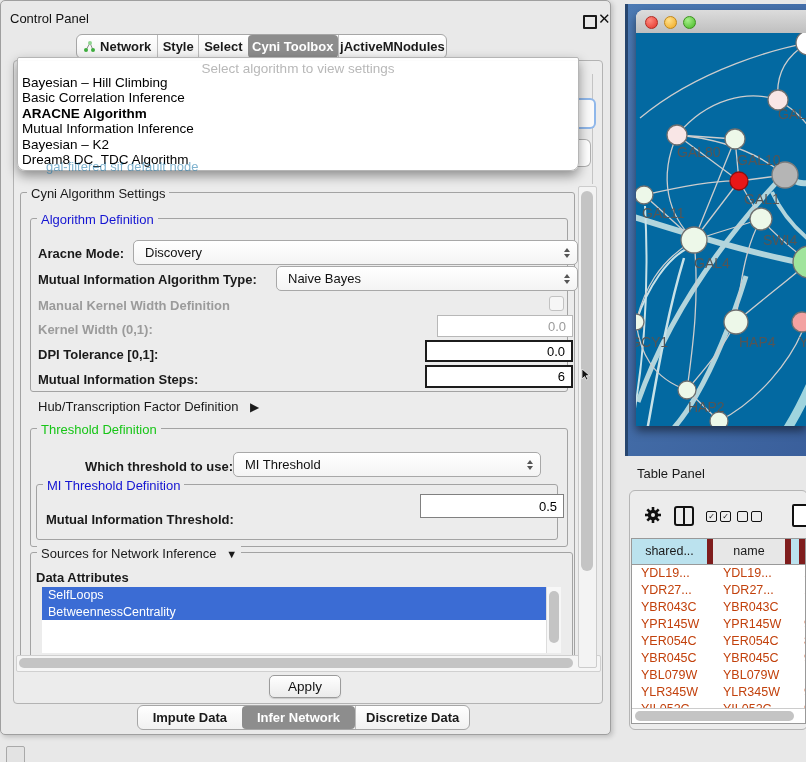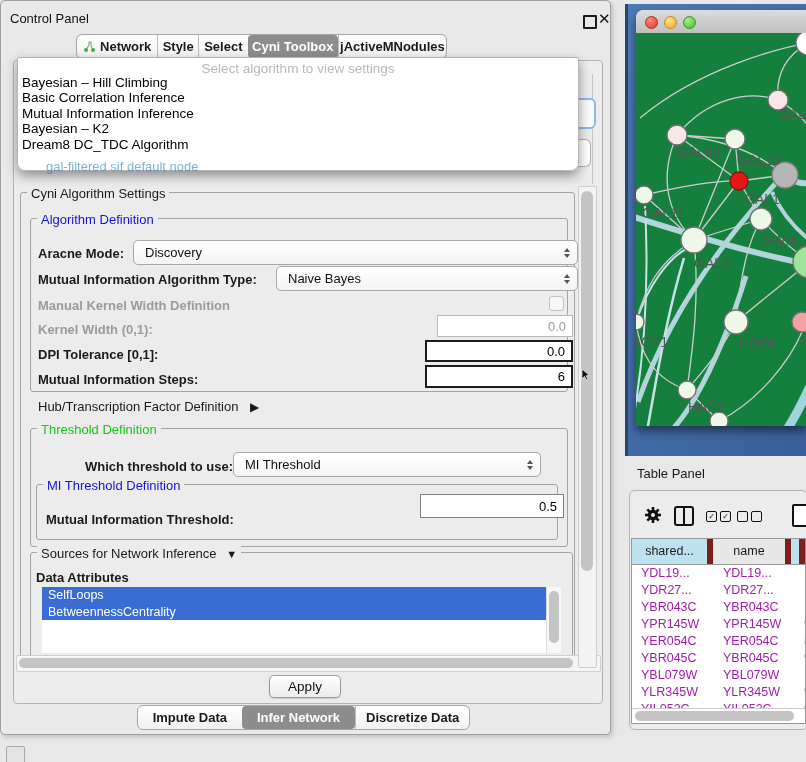--- a/index.html
+++ b/index.html
@@ -49,31 +49,31 @@
   .attr-item{height:16.5px;background:#3b6cd4;color:#fff;font-size:12.5px;line-height:16.5px;padding-left:6px;}
   .vscroll{background:#f7f7f7;border-left:1px solid #ddd;}
   .thumb{background:#c4c4c4;border-radius:6px;position:absolute;}
   
   .btn{background:linear-gradient(#ffffff,#ebebeb);border:1px solid #9b9b9b;border-radius:5px;font-size:13.5px;color:#111;text-align:center;line-height:21px;box-shadow:0 1px 1px rgba(0,0,0,.15);}
   
   .net-frame{left:625px;top:4px;width:181px;height:452px;background:linear-gradient(120deg,#4c7ab4,#3a5f9b);border-left:3px solid #27466f;}
   .mac-win{left:636px;top:10px;width:170px;height:416px;background:#fff;border-radius:8px 0 0 0;box-shadow:0 5px 10px rgba(0,0,0,.5);}
   .mac-titlebar{left:636px;top:10px;width:170px;height:23px;background:linear-gradient(#dcdcdc,#bfbfbf);border-bottom:1px solid #979797;border-radius:8px 0 0 0;}
   .light{width:11px;height:11px;border-radius:50%;}
-  .net-canvas{left:636px;top:33px;width:170px;height:393px;background:#15803d;overflow:hidden;}
+  .net-canvas{left:636px;top:33px;width:170px;height:393px;background:#0369a1;overflow:hidden;}
   
   .tp-title{left:637px;top:466px;font-size:13px;color:#1a1a1a;}
   .tp-panel{left:629px;top:490px;width:177px;height:238px;background:#ececec;border:1px solid #b5b5b5;border-radius:6px;}
   .tbl{left:631px;top:538px;width:173px;height:184px;background:#fff;border:1px solid #999;}
   .thead{display:flex;height:25px;border-bottom:1px solid #999;font-size:12.5px;color:#1a1a1a;}
   .th{line-height:25px;text-align:center;border-right:6px solid #7f1d1d;overflow:hidden;white-space:nowrap;}
   .th.blue-h{background:#bbe2ee;}
   .th.gray-h{background:#e7e7e7;}
   .trows{position:absolute;left:0;top:26px;width:173px;height:144px;overflow:hidden;}
-  .trow{display:flex;height:17px;font-size:12.5px;color:#a21caf;}
+  .trow{display:flex;height:17px;font-size:12.5px;color:#c2410c;}
   .tcell{overflow:hidden;white-space:nowrap;line-height:17px;}
   .hscroll-track{position:absolute;left:0;bottom:0;width:173px;height:14px;background:#fff;border-top:1px solid #ccc;}
   
   .cols-icon{width:16px;height:16px;border:2px solid #111;border-radius:3px;}
   .cols-icon::after{content:"";position:absolute;left:50%;top:0;width:2px;height:100%;background:#111;transform:translateX(-1px);}
   .mini-box{width:9px;height:9px;border:1.6px solid #111;border-radius:2px;font-size:8px;line-height:9px;text-align:center;font-weight:bold;color:#111;}
   .doc-icon{width:13px;height:19px;border:2px solid #111;border-radius:2px;background:#fff;}
   .cursor-icon{z-index:60;}
   .mini-square{left:6px;top:746px;width:17px;height:16px;border:1px solid #a9a9a9;background:#e3e3e3;border-radius:2px;}
 </style>
@@ -207,20 +207,21 @@
   <div class="seg" style="width:113px;">
       <span>Discretize Data</span>
     </div>
 </div>
 
 <div class="abs popup">
   <div class="pp-head">Select algorithm to view settings</div>
   <div id="popup-items">
       <div class="pp-item">Bayesian – Hill Climbing</div>
       <div class="pp-item">Basic Correlation Inference</div>
+      <div class="pp-item bold">ARACNE Algorithm</div>
       <div class="pp-item">Mutual Information Inference</div>
       <div class="pp-item">Bayesian – K2</div>
       <div class="pp-item">Dream8 DC_TDC Algorithm</div>
     </div>
   <div class="ghost" style="left:28px;top:101px;opacity:.5;">gal-filtered sif default node</div>
 </div>
 
 <svg class="abs cursor-icon" style="left:581px;top:369px;" width="10" height="12" viewBox="0 0 10 12">
   <path d="M1,0 L1,10 L3.5,7.5 L5.5,11 L7,10 L5,6.8 L8.5,6.5 Z" fill="#111" stroke="#fff" stroke-width="0.7"></path>
 </svg>

